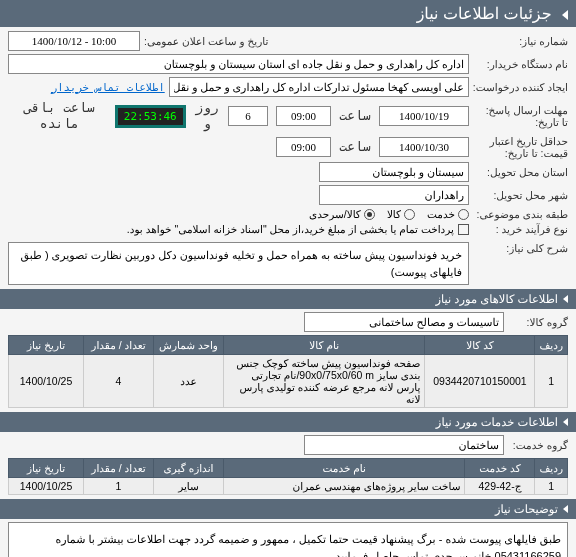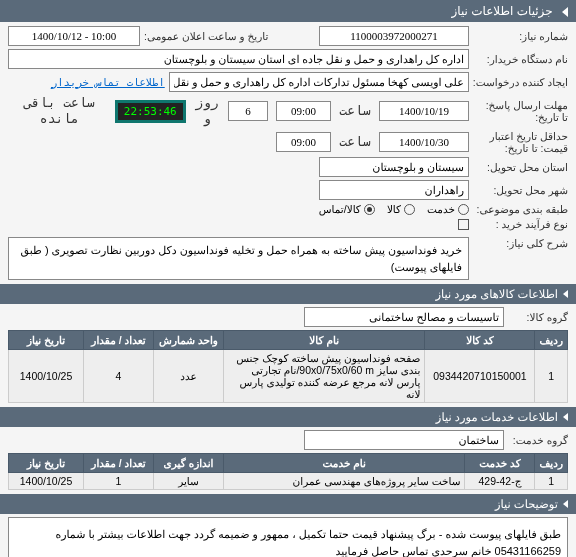--- a/index.html
+++ b/index.html
@@ -1,55 +1,54 @@
 <!DOCTYPE html>
 <html dir="rtl" lang="fa"><head>
 <meta charset="utf-8">
 <style>
 * { box-sizing: border-box; margin: 0; padding: 0; }
 body { font-family: Tahoma, Arial, sans-serif; font-size: 11px; background: #f5f5f5; direction: rtl; width: 576px; }
-.header-bar { background: #5a6a7a; color: #fff; padding: 4px 8px; font-size: 12px; }
+.header-bar { background: #5a6a7a; color: #fff; padding: 4px 8px; font-size: 16px; }
 .header-bar .icon { display: inline-block; width: 0; height: 0; border-top: 5px solid transparent; border-bottom: 5px solid transparent; border-right: 6px solid #fff; margin-left: 6px; vertical-align: middle; }
 .form-area { padding: 4px 8px; background: #f5f5f5; }
 .row { display: flex; align-items: center; margin-bottom: 3px; gap: 4px; }
 .lbl { min-width: 95px; text-align: right; color: #333; font-size: 10.5px; white-space: nowrap; }
 .lbl-sm { min-width: 40px; text-align: center; color: #333; font-size: 13px; font-family: Liberation Mono, monospace; }
 .inp { border: 1px solid #888; background: #fff; padding: 2px 4px; font-family: Tahoma; font-size: 11px; height: 20px; direction: ltr; text-align: center; }
 .inp-rtl { direction: rtl; text-align: right; }
 .w-full { flex: 1; }
 .link { color: #0066cc; text-decoration: underline; cursor: pointer; font-size: 10.5px; font-family: Liberation Mono, monospace; }
 .radio-group { display: flex; gap: 12px; align-items: center; }
 .radio-item { display: flex; align-items: center; gap: 3px; font-size: 10.5px; }
 .radio { width: 11px; height: 11px; border: 1px solid #555; border-radius: 50%; display: inline-block; position: relative; }
 .radio.checked::after { content: ''; position: absolute; width: 5px; height: 5px; background: #333; border-radius: 50%; top: 2px; left: 2px; }
 .chk { width: 11px; height: 11px; border: 1px solid #555; display: inline-block; }
 .section-title { background: #5a6a7a; color: #fff; padding: 3px 8px; font-size: 11.5px; margin-top: 4px; display: flex; align-items: center; }
 .section-title .icon { display: inline-block; width: 0; height: 0; border-top: 4px solid transparent; border-bottom: 4px solid transparent; border-right: 5px solid #fff; margin-left: 5px; }
 .desc-box { border: 1px solid #888; background: #fff; padding: 4px 6px; margin: 3px 8px; font-size: 11px; line-height: 1.5; }
 table { width: calc(100% - 16px); margin: 3px 8px; border-collapse: collapse; font-size: 10.5px; }
-th { background: #5a6a7a; color: #fff; padding: 3px 4px; font-weight: bold; border: 1px solid #4a5a6a; }
+th { background: #5a6a7a; color: #fff; padding: 3px 4px; font-weight: normal; border: 1px solid #4a5a6a; }
 td { background: #eee; padding: 2px 4px; border: 1px solid #ccc; text-align: center; }
 td.rt { text-align: right; }
 .note-area { border: 1px solid #888; background: #fff; padding: 8px 6px; margin: 3px 8px 8px 8px; font-size: 11px; min-height: 40px; line-height: 1.5; }
 .time-box { background: #222; color: #0f0; padding: 2px 6px; font-family: monospace; font-size: 11px; border: 3px solid #0f766e; }
 .spacer { flex: 1; }
 </style>
 </head>
 <body>
 
 <div class="header-bar">
   <span class="icon"></span>
   <span>جزئیات اطلاعات نیاز</span>
 </div>
 
 <div class="form-area">
 
   <div class="row">
     <span class="lbl">شماره نیاز:</span>
-    <input class="inp" style="width: 150px;" readonly="" value="1100003972000271">
     <span class="spacer"></span>
     <span class="lbl" style="min-width:auto">تاریخ و ساعت اعلان عمومی:</span>
     <input class="inp" style="width: 132px;" readonly="" value="1400/10/12 - 10:00">
   </div>
 
   <div class="row">
     <span class="lbl">نام دستگاه خریدار:</span>
     <input class="inp inp-rtl w-full" readonly="" value="اداره کل راهداری و حمل و نقل جاده ای استان سیستان و بلوچستان" style="">
   </div>
 
@@ -94,28 +93,29 @@
       <span class="radio-item">
           <span class="radio"></span>
           <span>خدمت</span>
         </span>
       <span class="radio-item">
           <span class="radio"></span>
           <span>کالا</span>
         </span>
       <span class="radio-item">
           <span class="radio checked"></span>
-          <span>کالا/تماس</span>
+          <span>کالا/سرحدی</span>
         </span>
     </div>
   </div>
 
   <div class="row">
     <span class="lbl">نوع فرآیند خرید :</span>
     <span class="chk"></span>
+    <span style="font-size:10.5px">پرداخت تمام یا بخشی از مبلغ خرید،از محل "اسناد خزانه اسلامی" خواهد بود.</span>
   </div>
 
 </div>
 
 <div class="row" style="padding:0 8px; align-items:flex-start">
   <span class="lbl">شرح کلی نیاز:</span>
   <div class="desc-box w-full" style="margin:0">خرید فونداسیون پیش ساخته به همراه حمل و تخلیه فونداسیون دکل دوربین نظارت تصویری ( طبق فایلهای پیوست)</div>
 </div>
 
 <div class="section-title">

